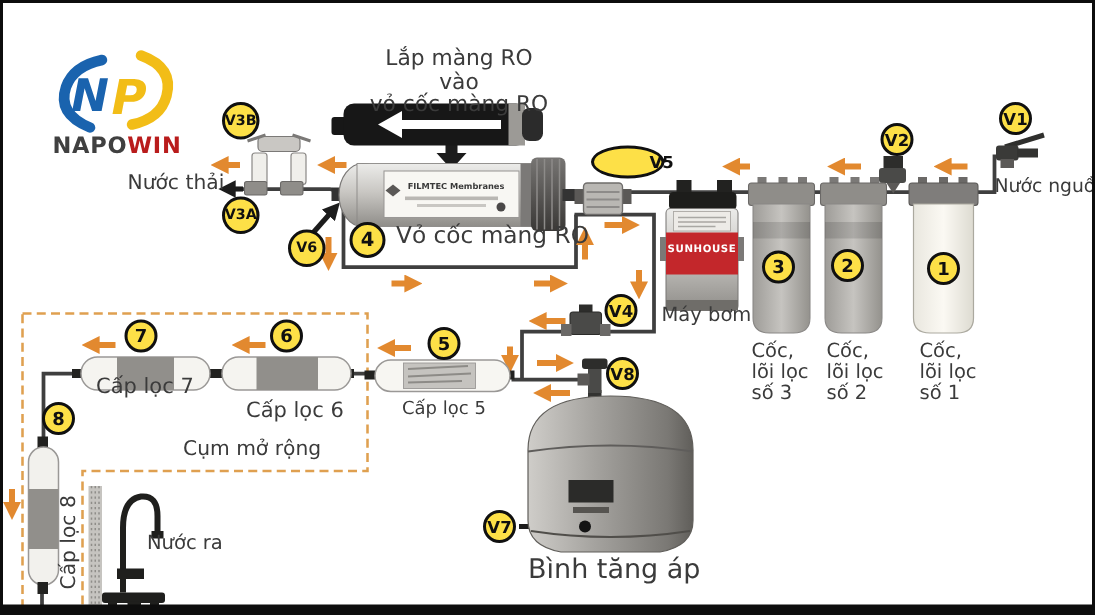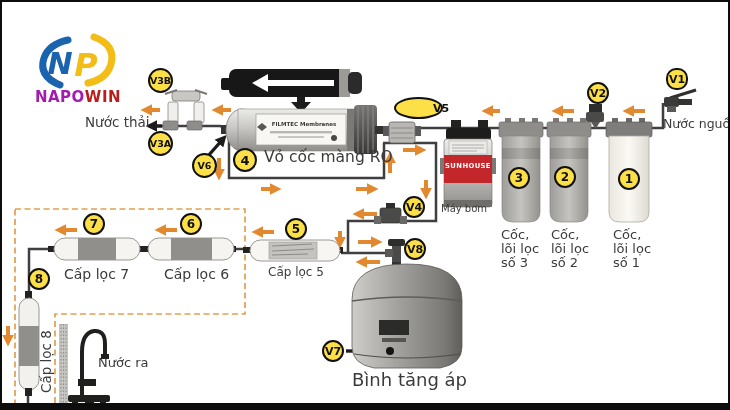--- a/index.html
+++ b/index.html
@@ -15,21 +15,21 @@
     border-radius:50%;display:flex;align-items:center;justify-content:center;
     font-weight:bold;color:#101010;z-index:5;
   }
   .badge.sm{width:22px;height:22px;font-size:11px;}
   .badge.num{width:22px;height:22px;font-size:12px;}
   .badge.lg{width:25px;height:25px;font-size:9.5px;}
   .badge.b4{width:24px;height:24px;font-size:13px;}
   .logo{position:absolute;left:28px;top:30px;width:96px;height:76px;}
   .wordmark{position:absolute;left:0;top:56px;width:96px;text-align:center;
     font-weight:800;font-size:15px;letter-spacing:.5px;font-style:normal;}
-  .wordmark .p1{color:#a21caf;}
+  .wordmark .p1{color:#404040;}
   .wordmark .p2{color:#b91c1c;}
   .vert{writing-mode:vertical-rl;transform:rotate(180deg);}
 </style>
 </head>
 <body>
 
 <div class="canvas">
 
   <svg width="730" height="410" viewBox="0 0 730 410">
     <defs>
@@ -267,53 +267,58 @@
   <div class="logo">
     <svg width="96" height="60" viewBox="0 0 96 60">
       <path d="M30,53 Q8,44 14,26 Q19,12 38,8" fill="none" stroke="#1A63AE" stroke-width="7" stroke-linecap="round"></path>
       <path d="M64,5 Q86,13 81,32 Q77,47 58,51" fill="none" stroke="#F2BD17" stroke-width="7" stroke-linecap="round"></path>
       <text x="30" y="42" font-size="30" font-weight="bold" fill="#1A63AE" font-style="italic" text-anchor="middle">N</text>
       <text x="56" y="44" font-size="32" font-weight="bold" fill="#F2BD17" font-style="italic" text-anchor="middle">P</text>
     </svg>
     <div class="wordmark"><span class="p1">NAPO</span><span class="p2">WIN</span></div>
   </div>
 
+  <div class="lbl" style="left:240px;top:30px;width:128px;text-align:center;font-size:14.5px;white-space:normal;">
+    <div>Lắp màng RO vào</div>
+    <div>vỏ cốc màng RO</div>
+  </div>
 
   <div class="lbl" style="left:83px;top:113px;font-size:13.5px;">Nước thải</div>
   <div class="lbl" style="left:661px;top:115px;font-size:12.5px;">Nước nguồn</div>
   <div class="lbl" style="left:96px;top:354px;font-size:13px;white-space:normal;width:70px;">
     <div>Nước ra</div>
   </div>
 
   <div class="lbl" style="left:262px;top:147px;font-size:15.5px;">Vỏ cốc màng RO</div>
-  <div class="lbl" style="left:439px;top:202px;font-size:10px;">Máy bơm</div>
+  <div class="lbl" style="left:439px;top:202px;font-size:13px;">Máy bơm</div>
   <div class="lbl" style="left:350px;top:368px;font-size:18px;">Bình tăng áp</div>
+  <div class="lbl" style="left:120px;top:290px;font-size:13.5px;">Cụm mở rộng</div>
 
   <div class="lbl" style="left:499px;top:226px;font-size:13px;line-height:14px;white-space:normal;">
     <div>Cốc,</div>
     <div>lõi lọc</div>
     <div>số 3</div>
   </div>
   <div class="lbl" style="left:549px;top:226px;font-size:13px;line-height:14px;white-space:normal;">
     <div>Cốc,</div>
     <div>lõi lọc</div>
     <div>số 2</div>
   </div>
   <div class="lbl" style="left:611px;top:226px;font-size:13px;line-height:14px;white-space:normal;">
     <div>Cốc,</div>
     <div>lõi lọc</div>
     <div>số 1</div>
   </div>
 
-  <div class="lbl" style="left:62px;top:265px;font-size:14px;">Cấp lọc 7</div>
+  <div class="lbl" style="left:62px;top:249px;font-size:14px;">Cấp lọc 7</div>
   <div class="lbl" style="left:162px;top:265px;font-size:14px;">Cấp lọc 6</div>
   <div class="lbl" style="left:266px;top:264px;font-size:12px;">Cấp lọc 5</div>
   <div class="lbl vert" style="left:37px;top:299px;height:92px;font-size:13.5px;">Cấp lọc 8</div>
 
-  <div class="badge sm" style="left:664px;top:66px;border-radius:10px;">V1</div>
+  <div class="badge sm" style="left:664px;top:66px;">V1</div>
   <div class="badge sm" style="left:585px;top:80px;">V2</div>
   <div class="badge lg" style="left:146px;top:66px;">V3B</div>
   <div class="badge lg" style="left:146px;top:129px;">V3A</div>
   <div class="badge sm" style="left:401px;top:194px;">V4</div>
   <div class="badge sm" style="left:392px;top:95px;padding-left:45px;">V5</div>
   <div class="badge lg" style="left:190px;top:151px;">V6</div>
   <div class="badge sm" style="left:320px;top:338px;">V7</div>
   <div class="badge sm" style="left:402px;top:236px;">V8</div>
 
   <div class="badge num" style="left:506px;top:165px;">3</div>

